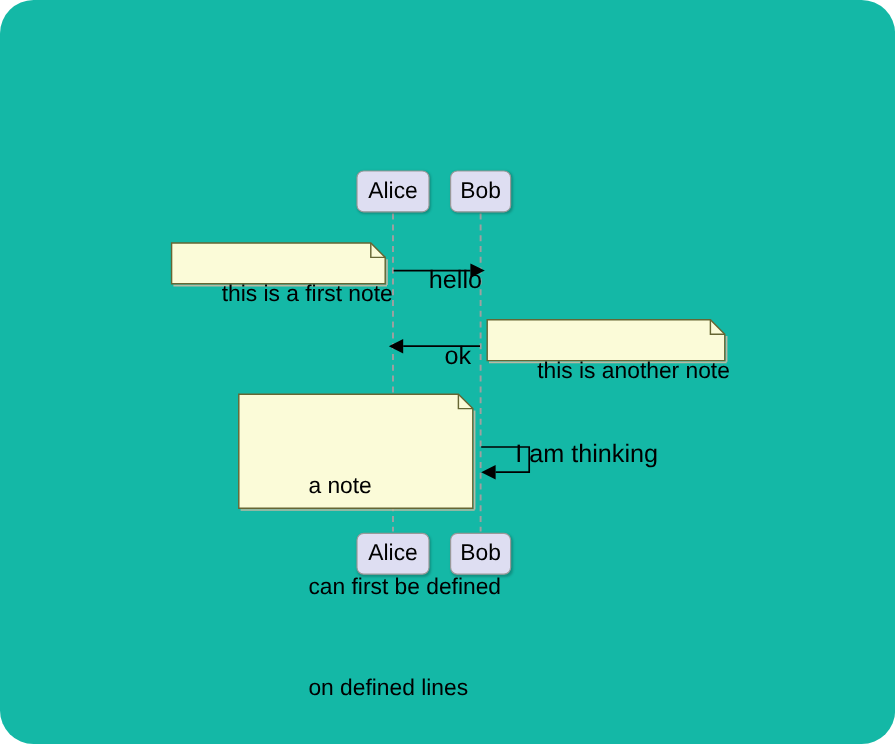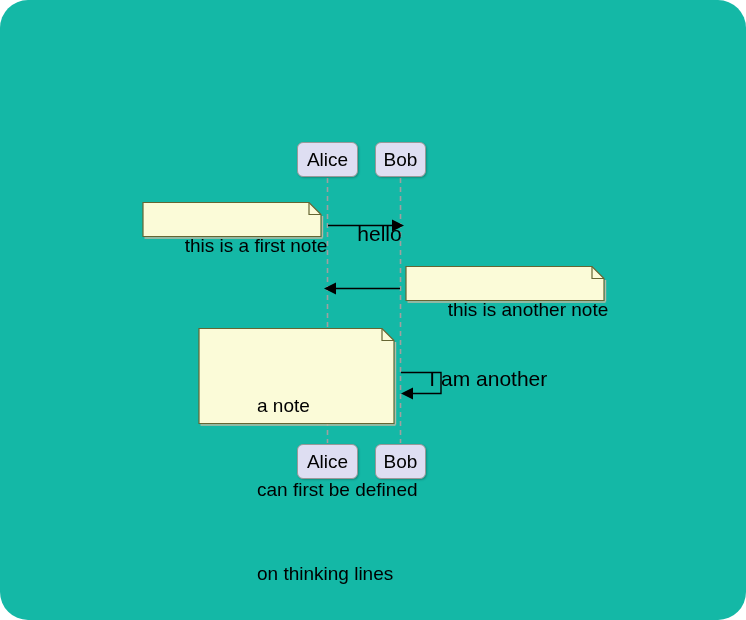--- a/index.html
+++ b/index.html
@@ -132,26 +132,29 @@
   <div class="note" style="left:143px; top:202px; width:178px; height:35px; background:transparent;">
     <div class="note-text" style="padding-top:5px;">
       <span class="note-line">this is a first note</span>
     </div>
   </div>
 
   <div class="note" style="left:199px; top:328px; width:195px; height:96px; background:transparent;padding-left:48px;">
     <div class="note-text" style="padding-top:8px; line-height:28px;">
       <div class="note-line">a note</div>
       <div class="note-line">can first be defined</div>
-      <div class="note-line">on thinking lines</div>
+      <div class="note-line">on defined lines</div>
     </div>
   </div>
 
   <div class="msg-label" style="left:334px; top:202px;">
     <span>hello</span>
   </div>
 
+  <div class="msg-label" style="left:347px; top:265px;">
+    <span>ok</span>
+  </div>
 
   <div class="msg-label" style="left:406px; top:347px;">
-    <span>I am another</span>
+    <span>I am thinking</span>
   </div>
 
 </div>
 
 </body></html>

